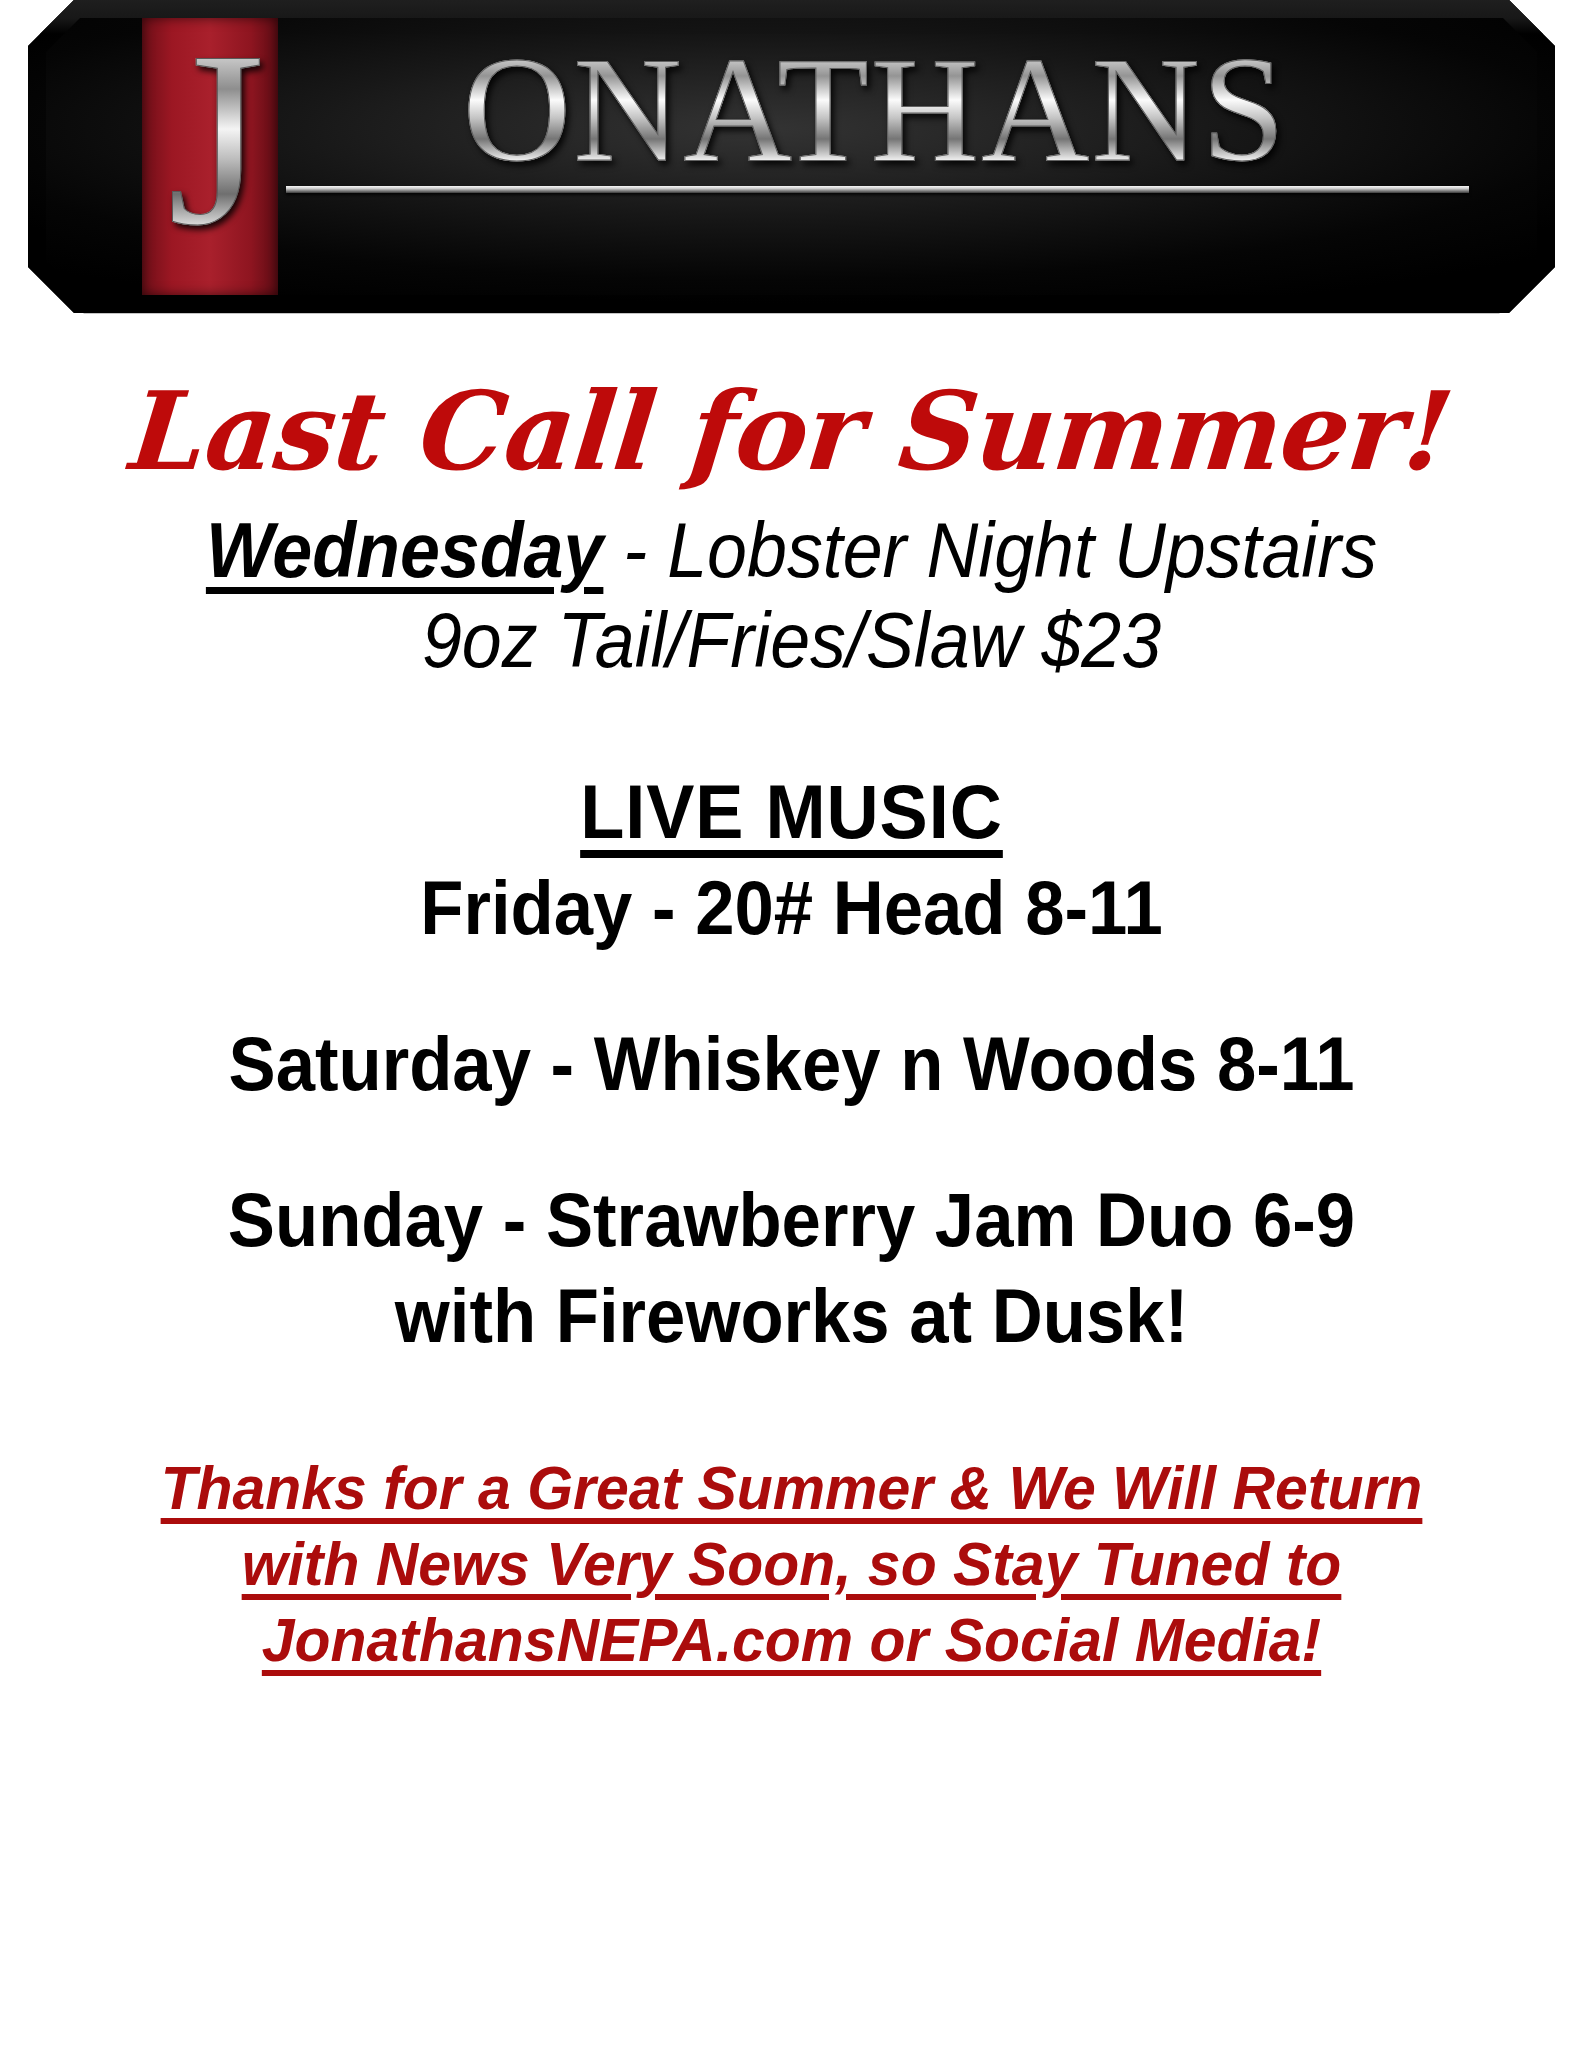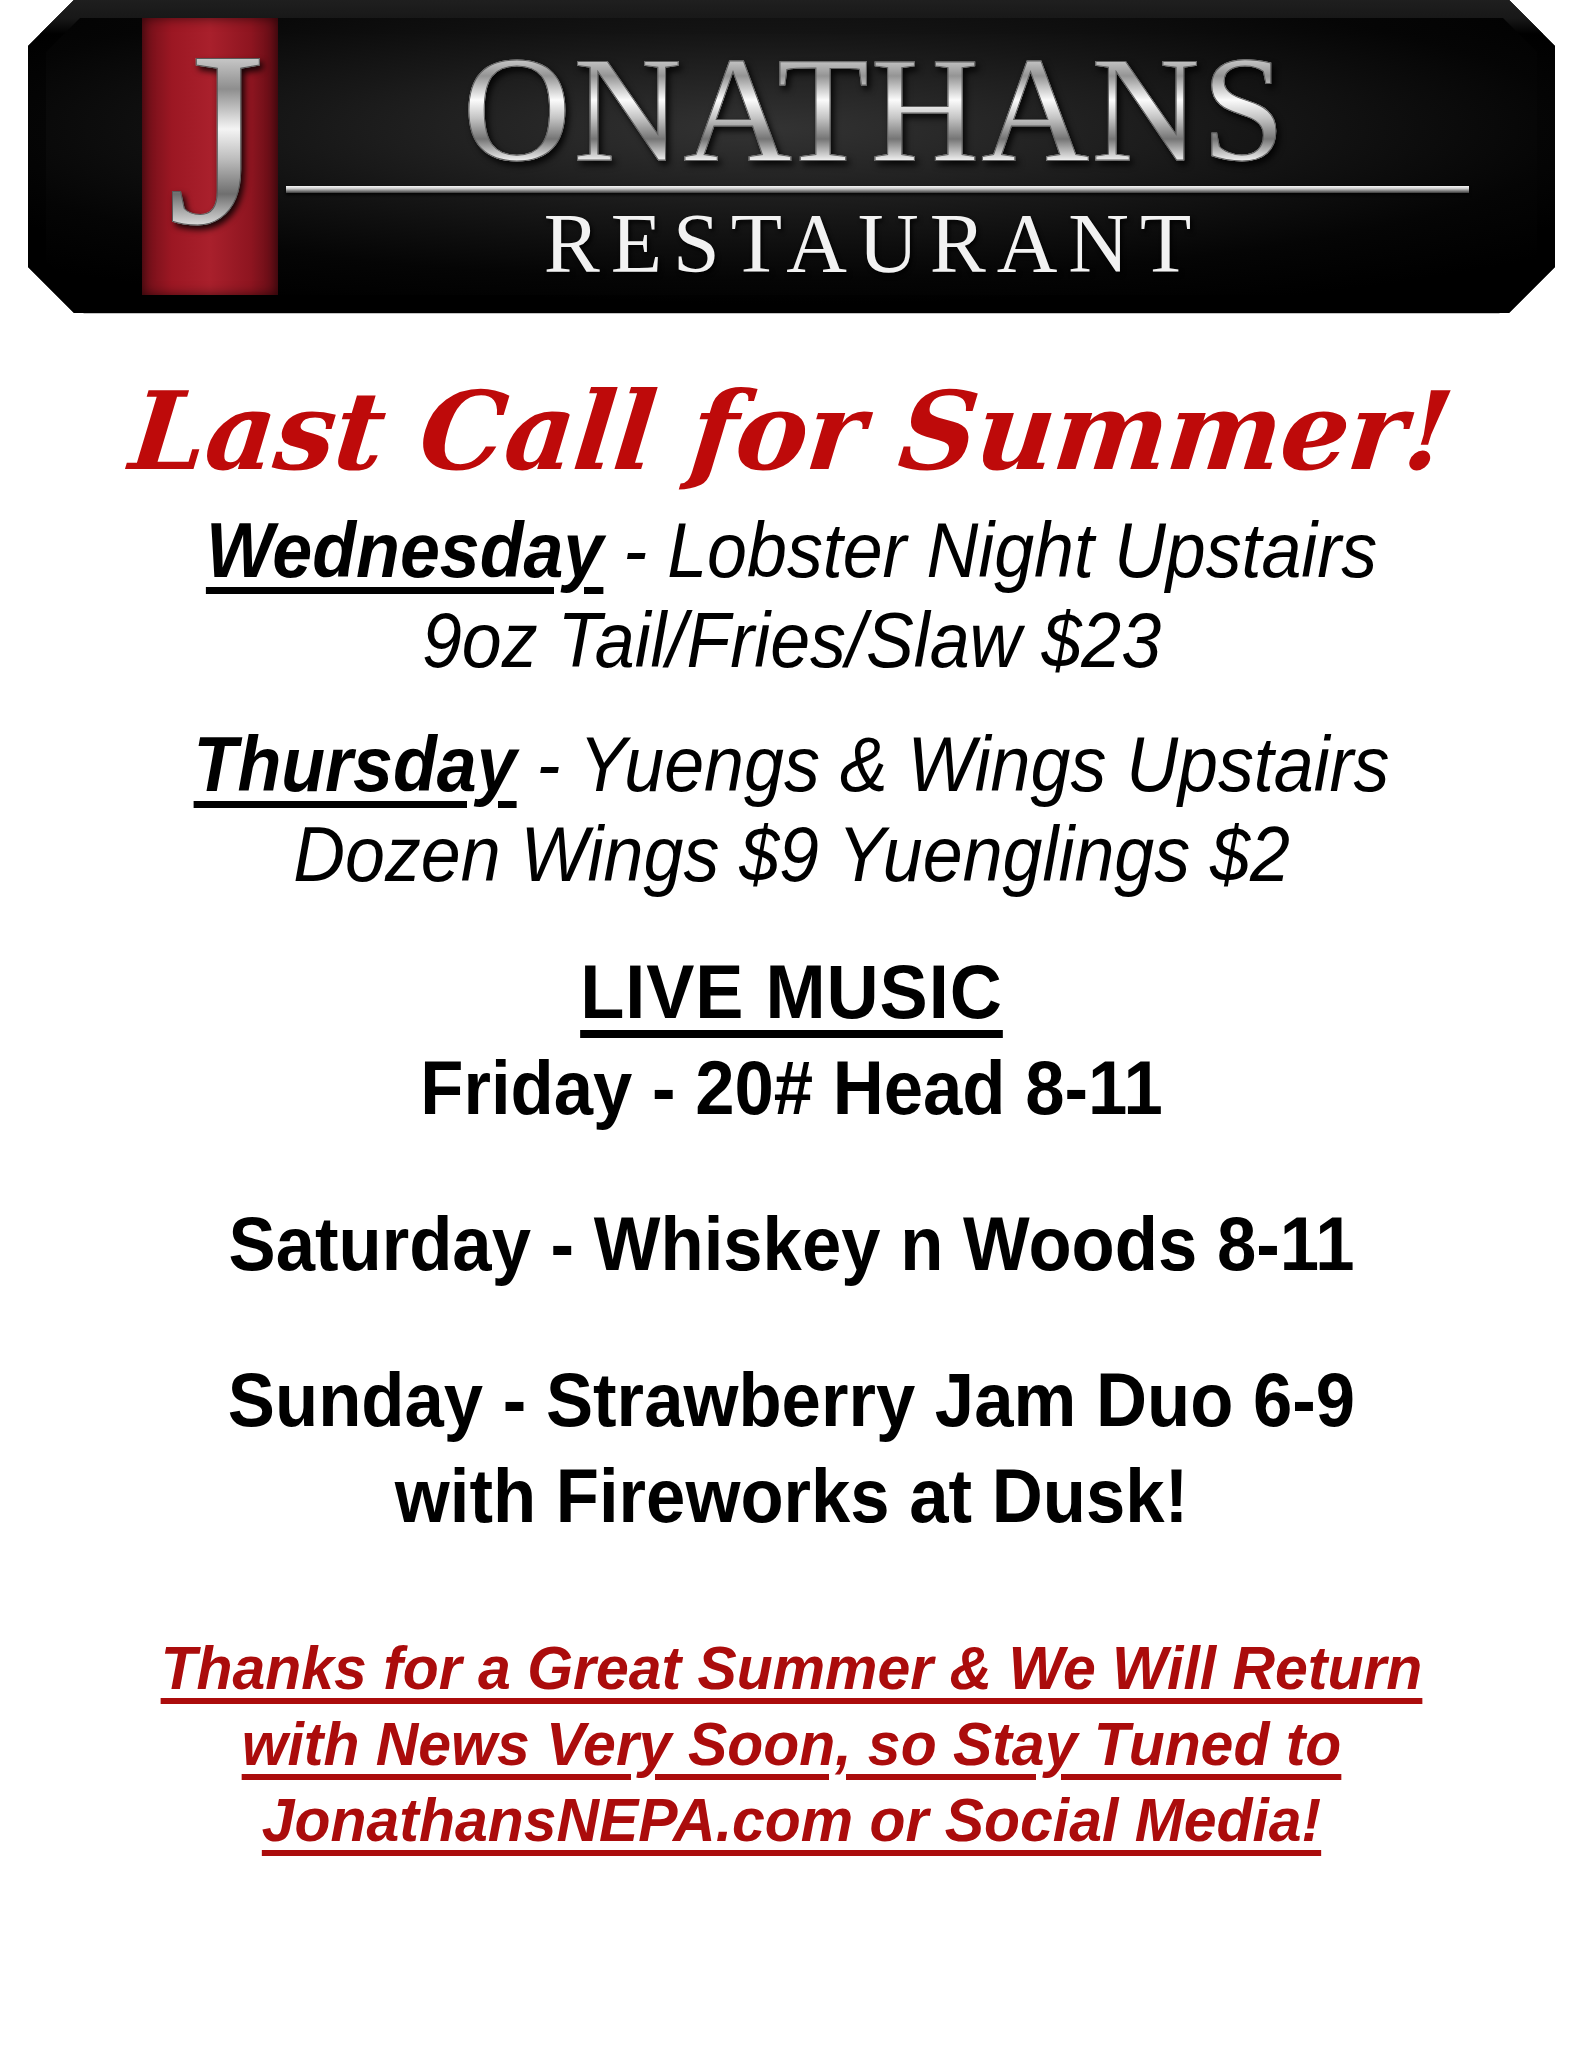--- a/index.html
+++ b/index.html
@@ -257,39 +257,34 @@
 
 <div class="banner-wrap">
   <div class="banner-shadow"></div>
   <div class="banner">
     <div class="banner-topsheen"></div>
     <div class="banner-inner-bevel"></div>
     <div class="red-stripe"></div>
     <div class="logo-j">J</div>
     <div class="logo-word">ONATHANS</div>
     <div class="logo-rule"></div>
-    <div class="logo-sub">RESTAURANT</div>
   </div>
 </div>
 
 <div class="content">
 
   <div class="headline-script">Last Call for Summer!</div>
 
   <div class="day-block">
     <div class="day-line"><span class="day-name">Wednesday</span><span> - </span><span>Lobster Night Upstairs</span></div>
     <div class="day-sub">9oz Tail/Fries/Slaw $23</div>
   </div>
 
   <div class="spacer-md"></div>
 
-  <div class="day-block">
-    <div class="day-line"><span class="day-name">Thursday</span><span> - </span><span>Yuengs &amp; Wings Upstairs</span></div>
-    <div class="day-sub">Dozen Wings $9  Yuenglings $2</div>
-  </div>
 
   <div class="live-music">LIVE MUSIC</div>
 
   <div class="music-line">Friday - 20# Head 8-11</div>
   <div class="music-gap"></div>
 
   <div class="music-line">Saturday - Whiskey n Woods 8-11</div>
   <div class="music-gap"></div>
 
   <div class="music-line">Sunday - Strawberry Jam Duo 6-9</div>

